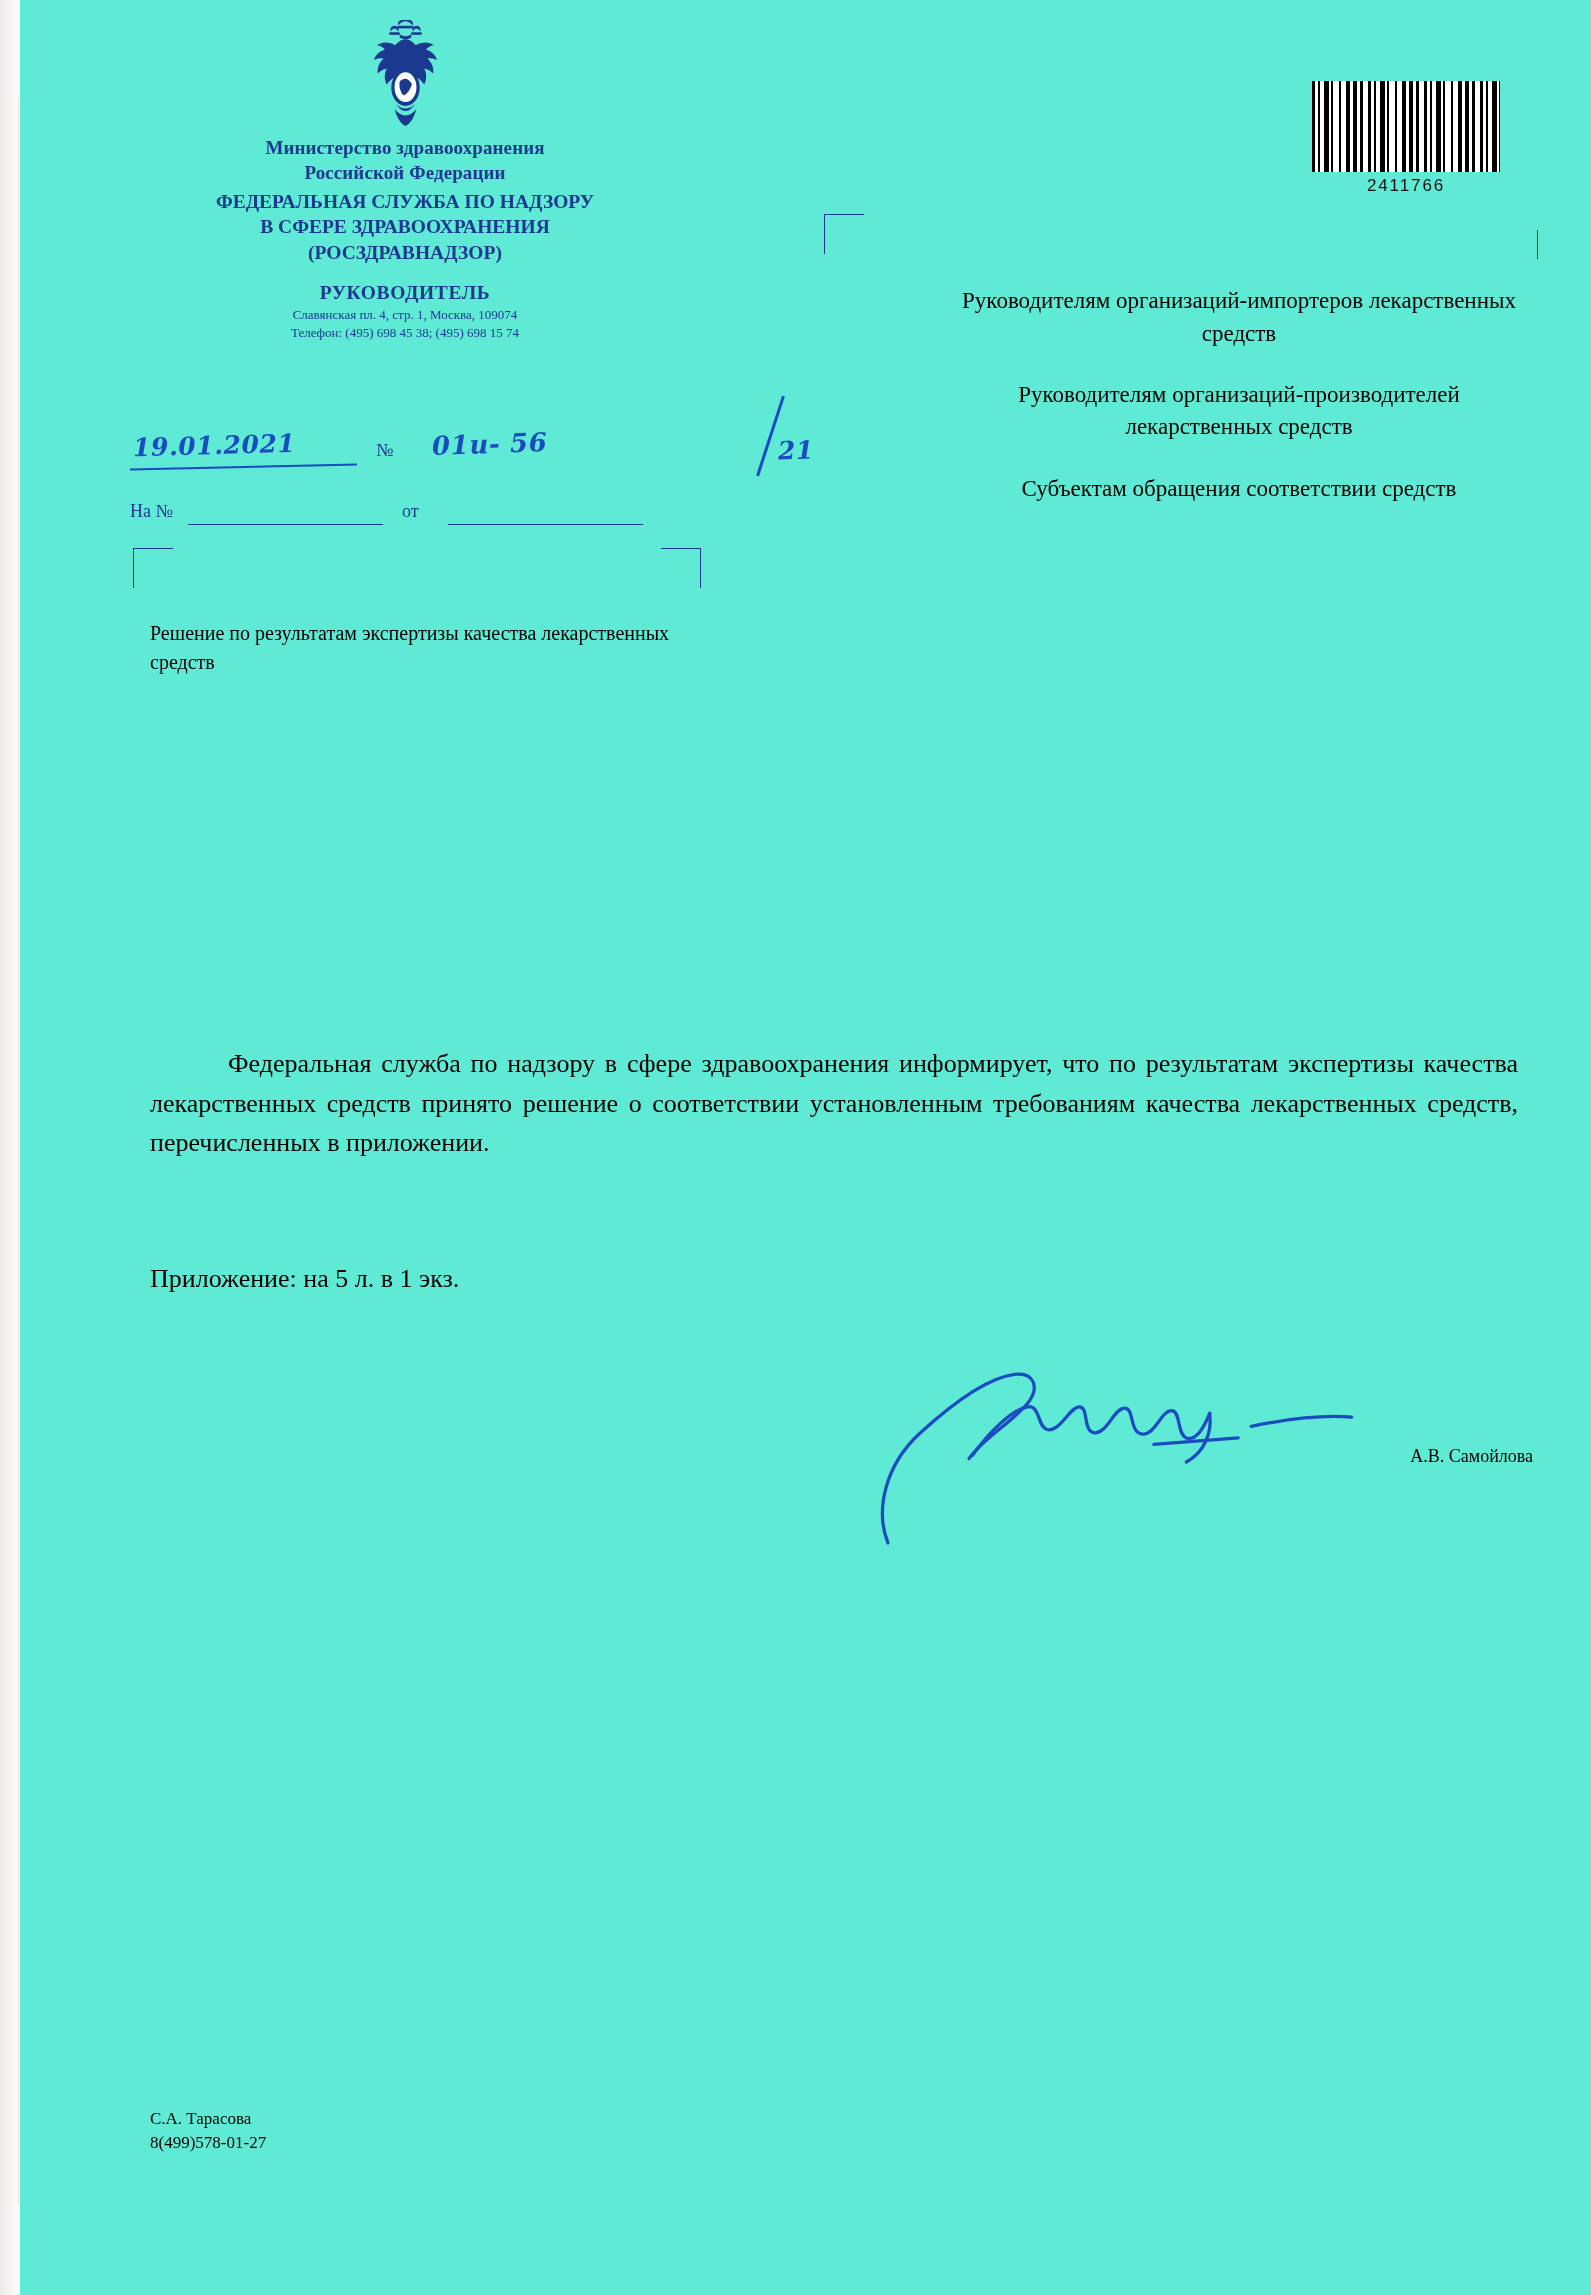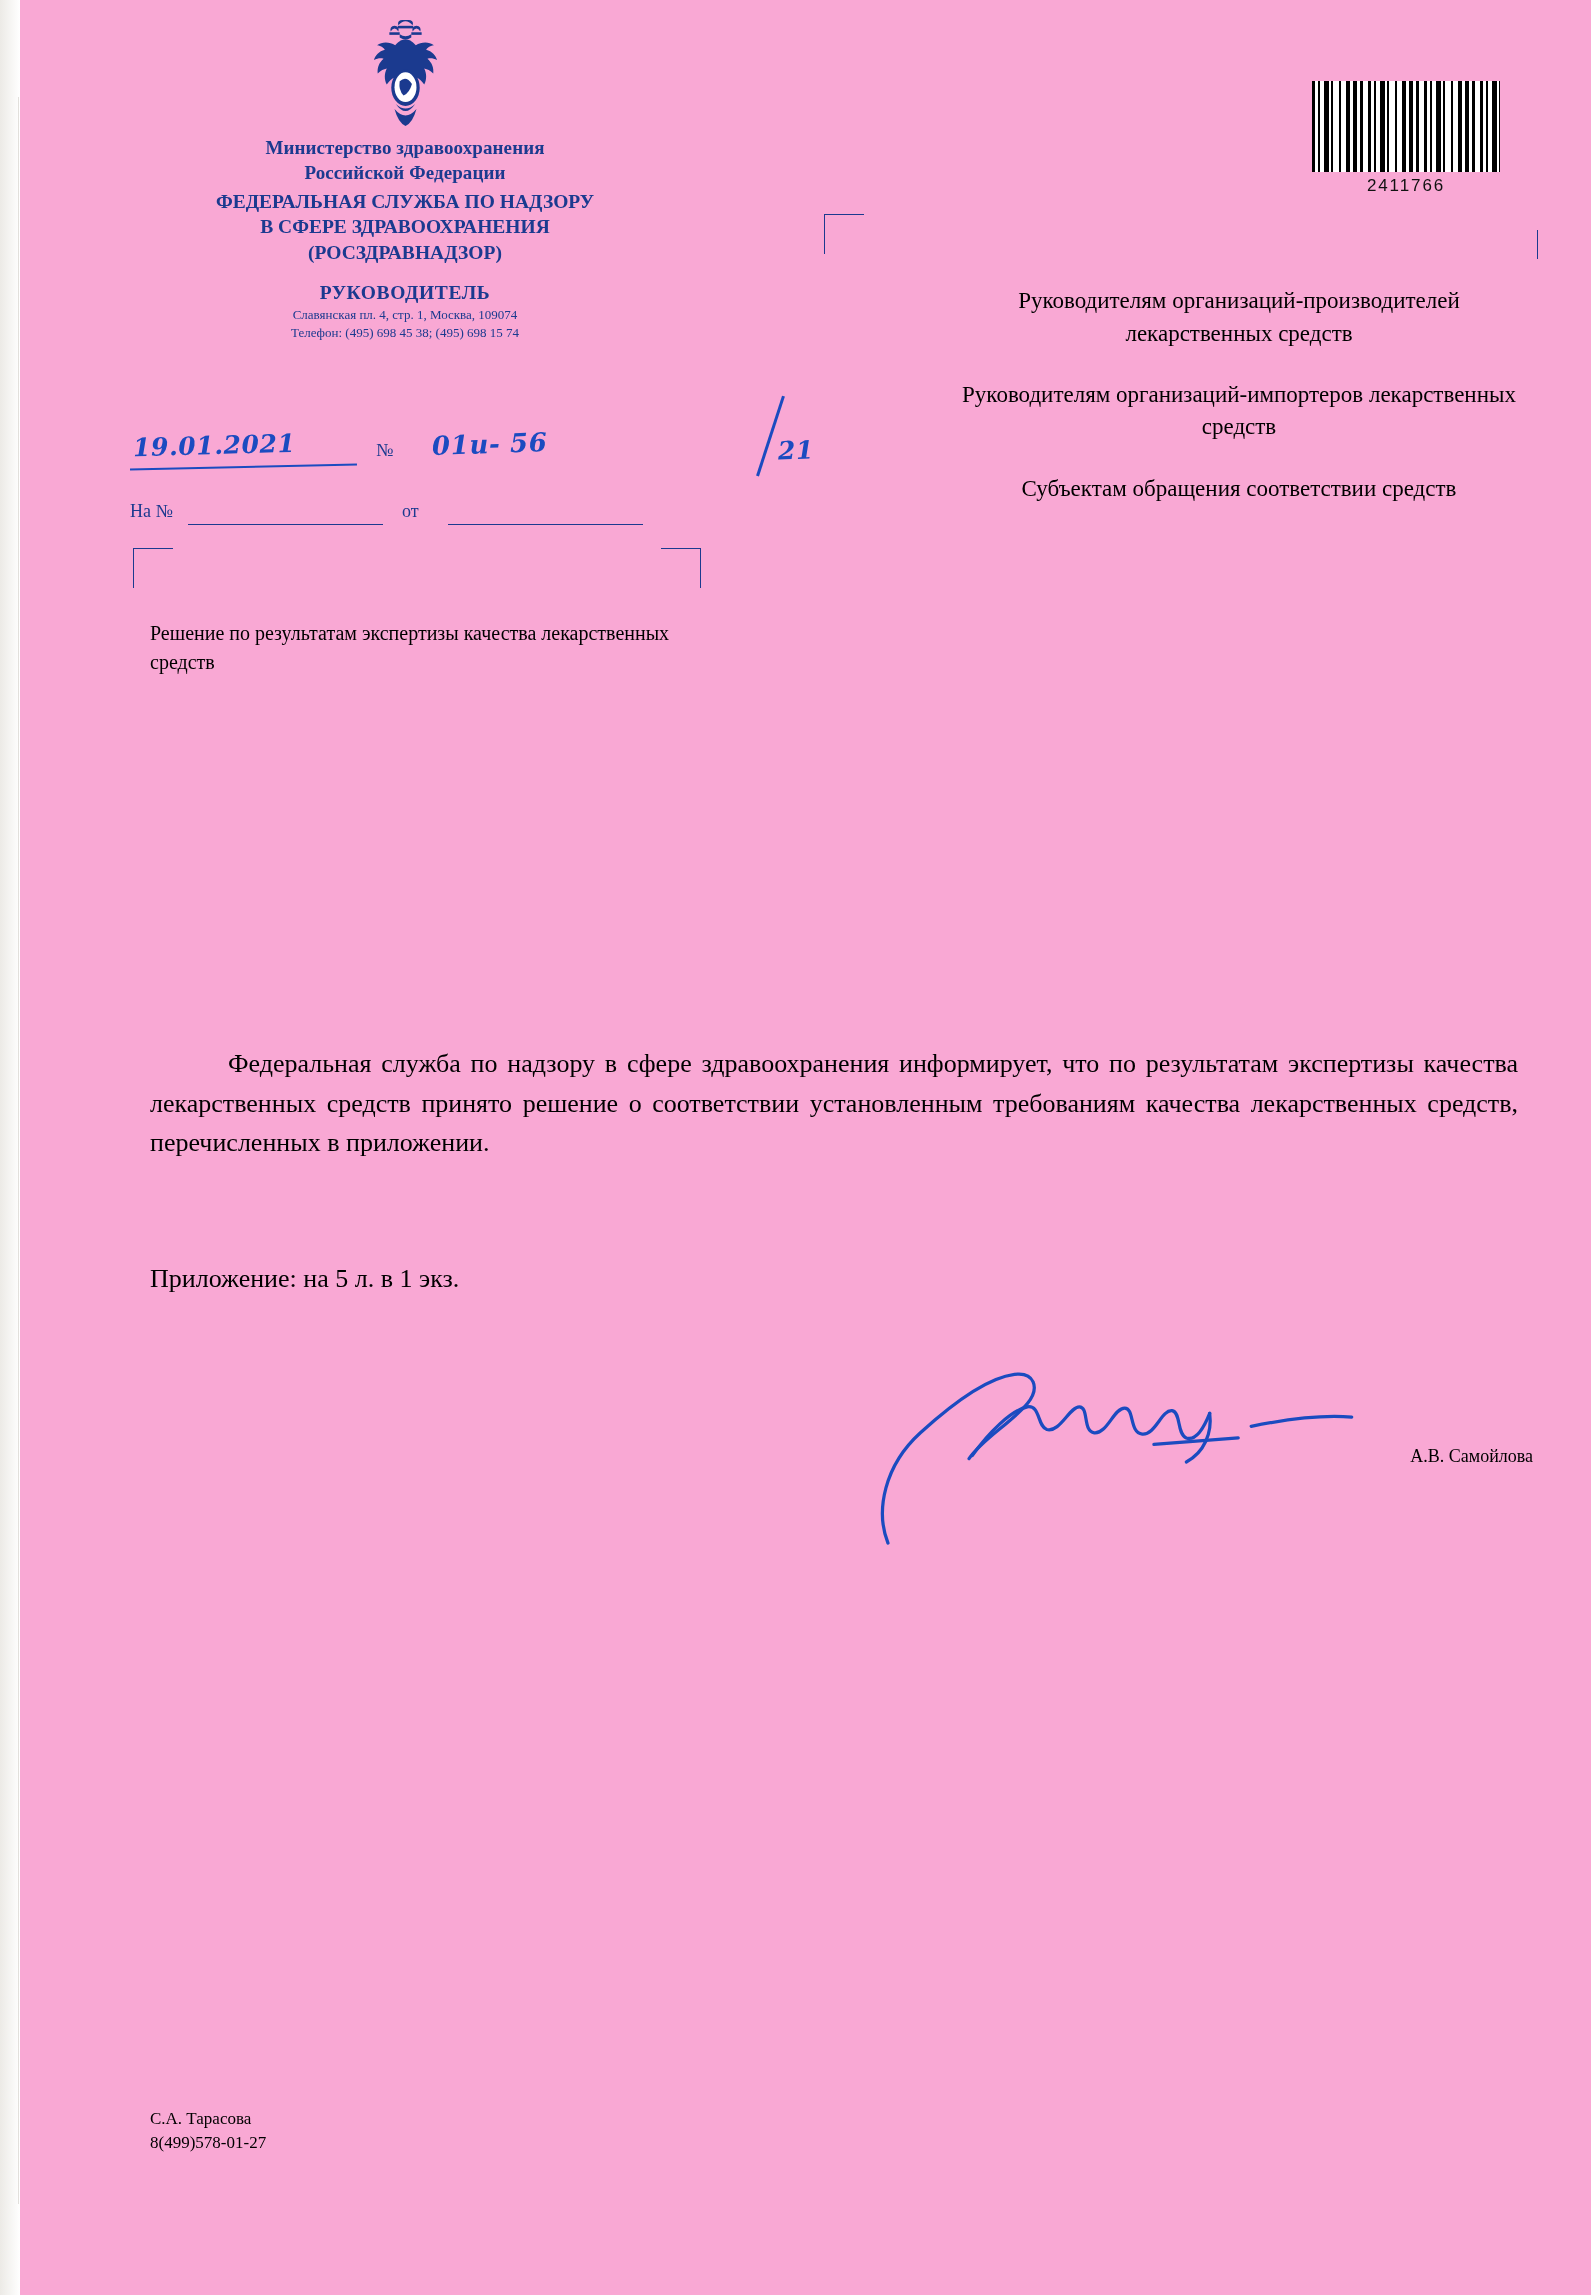--- a/index.html
+++ b/index.html
@@ -7,21 +7,21 @@
     padding: 0;
     background: #ffffff;
   }
   body {
     font-family: "Liberation Serif", serif;
   }
   .page {
     position: relative;
     width: 1591px;
     height: 2295px;
-    background: #f9a8d4;
+    background: #5eead4;
     overflow: hidden;
   }
   
   .scan-edge {
     position: absolute;
     left: 0;
     top: 0;
     width: 19.5px;
     height: 2295px;
     background: linear-gradient(to right, #eceae6, #ffffff);
@@ -359,22 +359,22 @@
   <div class="bracket" style="left:661px; top:548px; width:39px; height:39px; border-width:1.9px 1.9px 0 0;"></div>
 
   <div class="subject">Решение по результатам экспертизы качества лекарственных средств</div>
 
   <div class="barcode-wrap">
     <div class="barcode"></div>
     <div class="barcode-num">2411766</div>
   </div>
 
   <div class="addressee">
+    <p>Руководителям организаций-импортеров лекарственных средств</p>
     <p>Руководителям организаций-производителей лекарственных средств</p>
-    <p>Руководителям организаций-импортеров лекарственных средств</p>
     <p>Субъектам обращения соответствии средств</p>
   </div>
 
   <div class="body-text">
     <div class="indent">Федеральная служба по надзору в сфере здравоохранения информирует, что по результатам экспертизы качества лекарственных средств принято решение о соответствии установленным требованиям качества лекарственных средств, перечисленных в приложении.</div>
   </div>
 
   <div class="attachment">Приложение: на 5 л. в 1 экз.</div>
 
   <svg class="sign-svg" viewBox="0 0 800 350">

